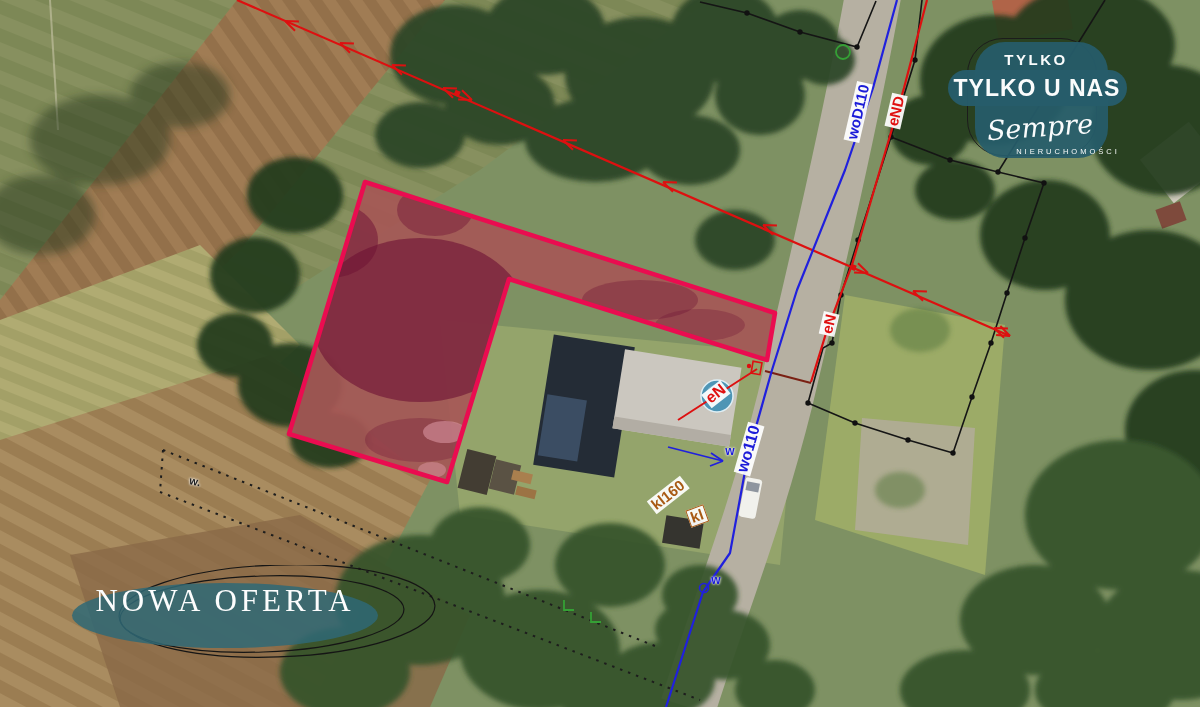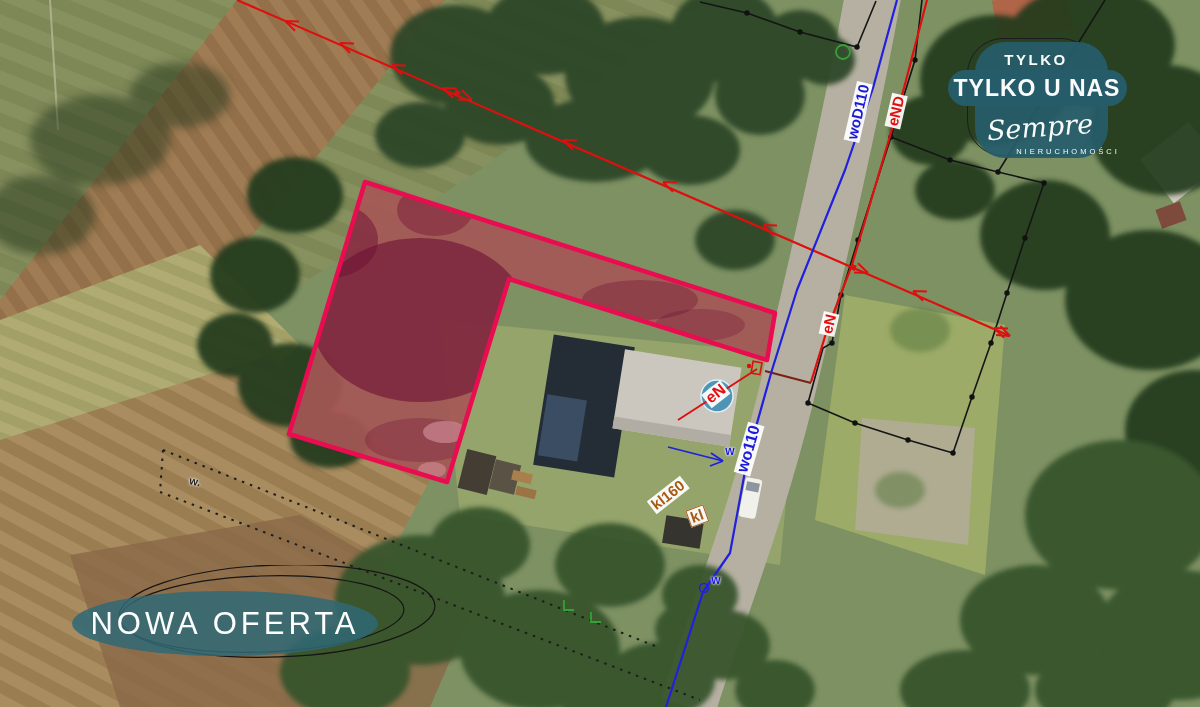--- a/index.html
+++ b/index.html
@@ -6,22 +6,22 @@
   .stage{position:relative;width:1200px;height:707px;overflow:hidden;background:#7e9163;
          font-family:"Liberation Sans",sans-serif;}
   .stage svg{position:absolute;left:0;top:0;}
   
   .lbl{position:absolute;font-weight:bold;font-size:15px;line-height:1.05;white-space:nowrap;
        background:rgba(255,255,255,.93);padding:0 2px;transform-origin:center;}
   .lbl.nobg{background:transparent;text-shadow:0 0 3px #fff,0 0 2px #fff;padding:0;}
   .blue{color:#1c1cd8;} .red{color:#e01010;} .sewer{color:#a85a14;}
   
   .nbadge{position:absolute;left:70px;top:565px;width:440px;height:100px;}
-  .nbadge .teal{position:absolute;left:2px;top:26px;width:306px;height:65px;border-radius:50%;
-        background:rgba(47,104,117,.85);display:flex;align-items:center;justify-content:center;}
+  .nbadge .teal{position:absolute;left:2px;top:18px;width:306px;height:65px;border-radius:50%;
+        background:rgba(47,104,117,.85);display:flex;align-items:flex-start;justify-content:center;font-family:Liberation Serif, serif;}
   .nbadge .teal span{color:#fcfdfd;font-size:31px;letter-spacing:4px;font-weight:400;}
   
   .xbadge{position:absolute;left:940px;top:18px;width:210px;height:150px;}
   .xoutline{position:absolute;left:27px;top:20px;width:128px;height:116px;border:1.3px solid #1c1c1c;
         border-radius:36px;}
   .xsquare{position:absolute;left:35px;top:24px;width:133px;height:116px;border-radius:30px;
         background:rgba(38,92,106,.93);}
   .xpill{position:absolute;left:8px;top:52px;width:179px;height:36px;border-radius:18px;
         background:rgba(38,92,106,.97);}
   .xtext{position:absolute;transform:translate(-50%,-50%);color:#fafcfc;white-space:nowrap;}

